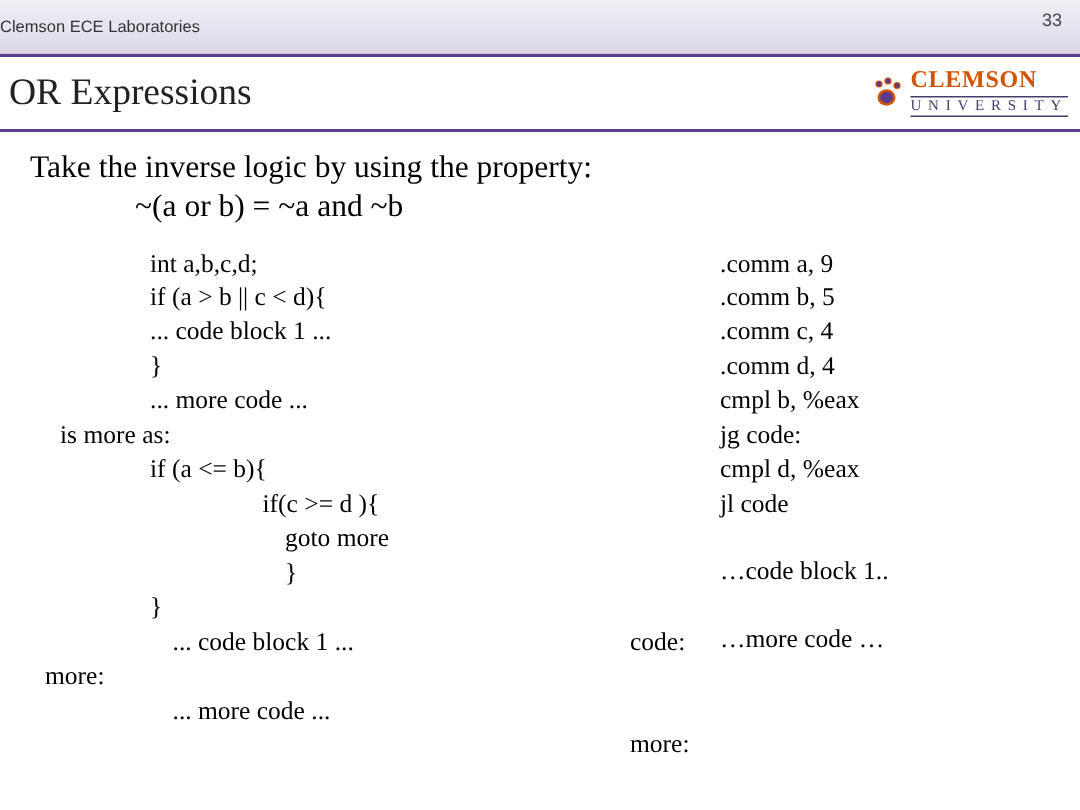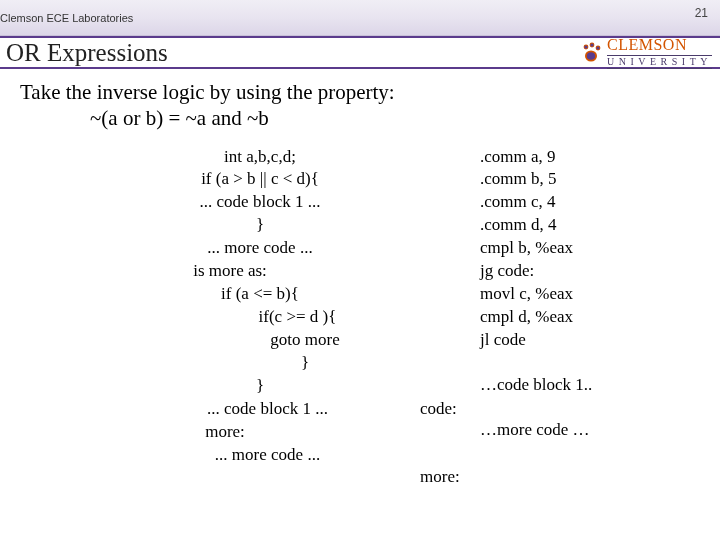--- a/index.html
+++ b/index.html
@@ -25,21 +25,21 @@
   }
   .page-num {
     position: absolute;
     right: 12px;
     top: 6px;
     font-family: Arial, sans-serif;
     font-size: 12px;
     color: #444;
   }
   .titlebar {
-    height: 33px;
+    height: 52px;
     border-top: 2px solid #5b3b8c;
     border-bottom: 2px solid #5b3b8c;
     display: flex;
     align-items: center;
     justify-content: space-between;
     padding: 0 8px 0 6px;
     background: #fff;
   }
   .titlebar h1 {
     font-size: 25px;
@@ -59,21 +59,21 @@
   }
   .paw svg { width: 24px; height: 24px; }
   .logo-text {
     display: flex;
     flex-direction: column;
     line-height: 1;
   }
   .logo-clemson {
     font-family: "Times New Roman", Times, serif;
     font-size: 16px;
-    font-weight: normal;
+    font-weight: bold;
     color: #d35400;
     letter-spacing: 0.5px;
   }
   .logo-univ {
     font-family: "Times New Roman", Times, serif;
     font-size: 10px;
     letter-spacing: 4.5px;
     color: #4a3b6b;
     border-top: 1px solid #4a3b6b;
     border-bottom: 1px solid #4a3b6b;
@@ -88,21 +88,20 @@
   }
   .intro-l2 { padding-left: 70px; }
   .columns {
     display: flex;
     margin-top: 14px;
     font-size: 17px;
     line-height: 1.35;
   }
   .left-col {
     width: 400px;
-    text-align: center;
   }
   .right-col {
     flex: 1;
     display: flex;
   }
   .labels-col {
     width: 60px;
     position: relative;
   }
   .asm-col {
@@ -116,21 +115,21 @@
   .label-code { position: absolute; top: 252px; left: 0; }
   .label-more { position: absolute; top: 320px; left: 0; }
   .left-more { padding-left: 10px; }
 </style>
 </head>
 <body>
 
 <div class="header">
   <span>Clemson ECE Laboratories</span>
 </div>
-<div class="page-num">21</div>
+<div class="page-num">33</div>
 
 <div class="titlebar">
   <h1>OR Expressions</h1>
   <div class="logo">
     <div class="paw">
       <svg viewBox="0 0 24 24">
         <circle cx="7" cy="6" r="2.4" fill="#d35400"></circle>
         <circle cx="13" cy="4" r="2.4" fill="#d35400"></circle>
         <circle cx="19" cy="7" r="2.4" fill="#d35400"></circle>
         <ellipse cx="12" cy="15" rx="6" ry="5.5" fill="#d35400"></ellipse>
@@ -174,21 +173,20 @@
         <div class="label-code">code:</div>
         <div class="label-more">more:</div>
       </div>
       <div class="asm-col">
         <div>.comm a, 9</div>
         <div>.comm b, 5</div>
         <div>.comm c, 4</div>
         <div>.comm d, 4</div>
         <div>cmpl b, %eax</div>
         <div>jg code:</div>
-        <div>movl c, %eax</div>
         <div>cmpl d, %eax</div>
         <div>jl code</div>
         <div style="height:22px"></div>
         <div>…code block 1..</div>
         <div style="height:22px"></div>
         <div>…more code …</div>
       </div>
     </div>
   </div>
 </div>

